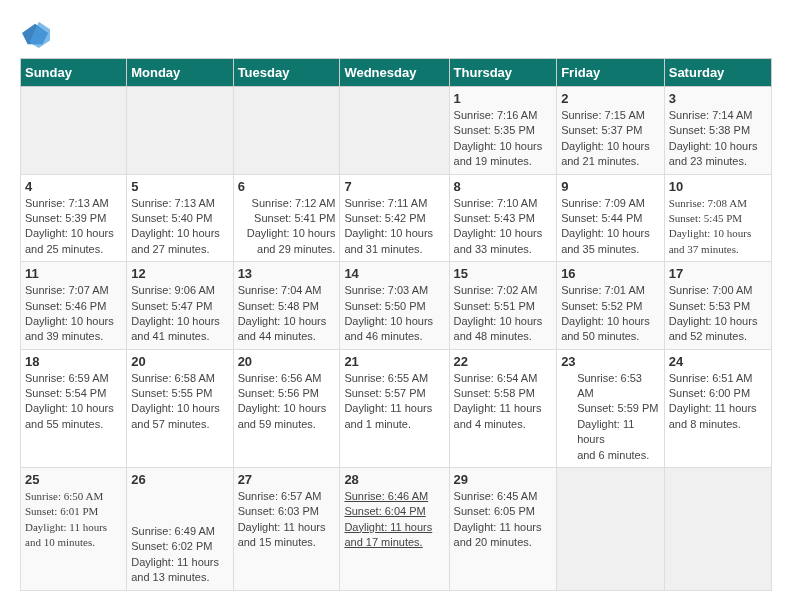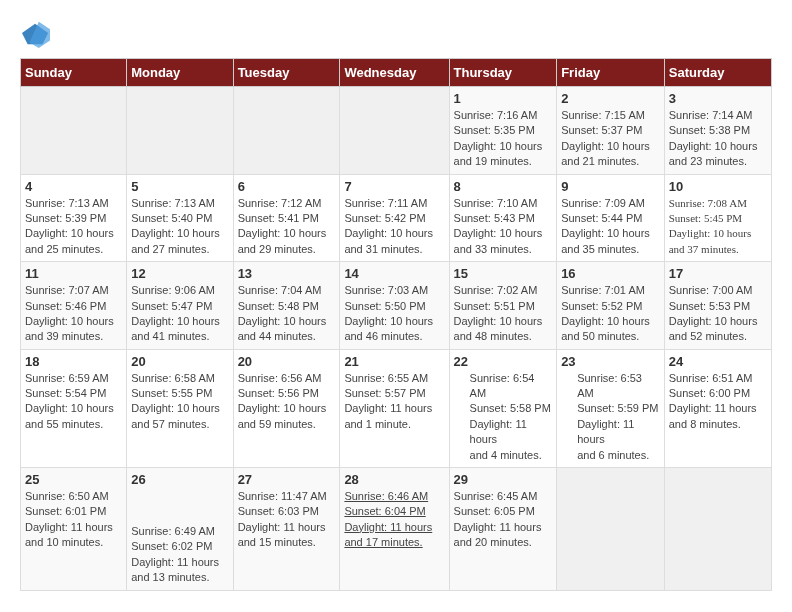--- a/index.html
+++ b/index.html
@@ -45,21 +45,21 @@
     .location-subtitle {
       font-size: 16px;
       color: #555;
     }
     .calendar-table {
       width: 100%;
       border-collapse: collapse;
       font-size: 11px;
     }
     .calendar-table thead tr th {
-      background-color: #7f1d1d;
+      background-color: #0f766e;
       color: #fff;
       padding: 6px 4px;
       text-align: left;
       font-size: 13px;
       font-weight: bold;
       border: 1px solid #ccc;
     }
     .calendar-table tbody tr td {
       vertical-align: top;
       padding: 4px;
@@ -164,21 +164,21 @@
         </td>
         <td>
           <span class="day-number">5</span>
           <div class="day-info" style="white-space: pre-line;">Sunrise: 7:13 AM
 Sunset: 5:40 PM
 Daylight: 10 hours
 and 27 minutes.</div>
         </td>
         <td>
           <span class="day-number">6</span>
-          <div class="day-info" style="white-space: pre-line;">Sunrise: 7:12 AM
+          <div class="day-info" style="white-space: pre-line; text-align: right;">Sunrise: 7:12 AM
 Sunset: 5:41 PM
 Daylight: 10 hours
 and 29 minutes.</div>
         </td>
         <td>
           <span class="day-number">7</span>
           <div class="day-info" style="white-space: pre-line;">Sunrise: 7:11 AM
 Sunset: 5:42 PM
 Daylight: 10 hours
 and 31 minutes.</div>
@@ -280,21 +280,21 @@
         </td>
         <td>
           <span class="day-number">21</span>
           <div class="day-info" style="white-space: pre-line;">Sunrise: 6:55 AM
 Sunset: 5:57 PM
 Daylight: 11 hours
 and 1 minute.</div>
         </td>
         <td>
           <span class="day-number">22</span>
-          <div class="day-info" style="white-space: pre-line; margin-left: 16px;">Sunrise: 6:54 AM
+          <div class="day-info" style="white-space: pre-line;">Sunrise: 6:54 AM
 Sunset: 5:58 PM
 Daylight: 11 hours
 and 4 minutes.</div>
         </td>
         <td>
           <span class="day-number">23</span>
           <div class="day-info" style="white-space: pre-line; margin-left: 16px;">Sunrise: 6:53 AM
 Sunset: 5:59 PM
 Daylight: 11 hours
 and 6 minutes.</div>
@@ -303,35 +303,35 @@
           <span class="day-number">24</span>
           <div class="day-info" style="white-space: pre-line;">Sunrise: 6:51 AM
 Sunset: 6:00 PM
 Daylight: 11 hours
 and 8 minutes.</div>
         </td>
       </tr>
       <tr>
         <td>
           <span class="day-number">25</span>
-          <div class="day-info" style="white-space: pre-line;">Sunrise: 6:50 AM
+          <div class="day-info" style="white-space: pre-line; font-family: Liberation Serif, serif;">Sunrise: 6:50 AM
 Sunset: 6:01 PM
 Daylight: 11 hours
 and 10 minutes.</div>
         </td>
         <td>
           <span class="day-number">26</span>
           <div class="day-info" style="white-space: pre-line; margin-top: 37px;">Sunrise: 6:49 AM
 Sunset: 6:02 PM
 Daylight: 11 hours
 and 13 minutes.</div>
         </td>
         <td>
           <span class="day-number">27</span>
-          <div class="day-info" style="white-space: pre-line;">Sunrise: 11:47 AM
+          <div class="day-info" style="white-space: pre-line;">Sunrise: 6:57 AM
 Sunset: 6:03 PM
 Daylight: 11 hours
 and 15 minutes.</div>
         </td>
         <td>
           <span class="day-number">28</span>
           <div class="day-info" style="white-space: pre-line; text-decoration: underline;">Sunrise: 6:46 AM
 Sunset: 6:04 PM
 Daylight: 11 hours
 and 17 minutes.</div>

